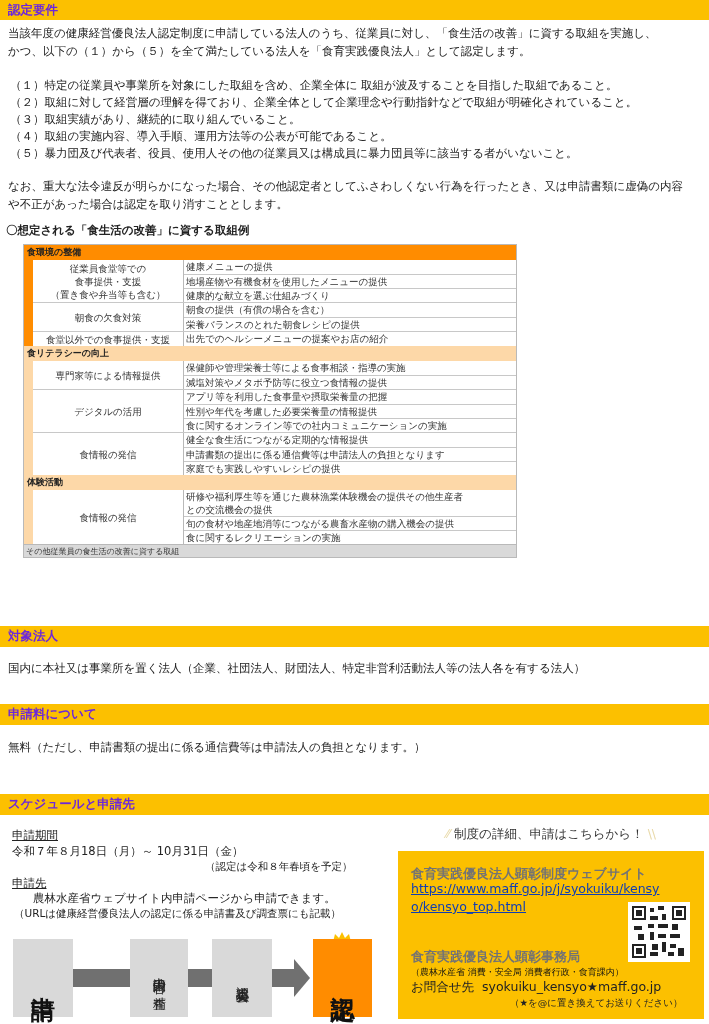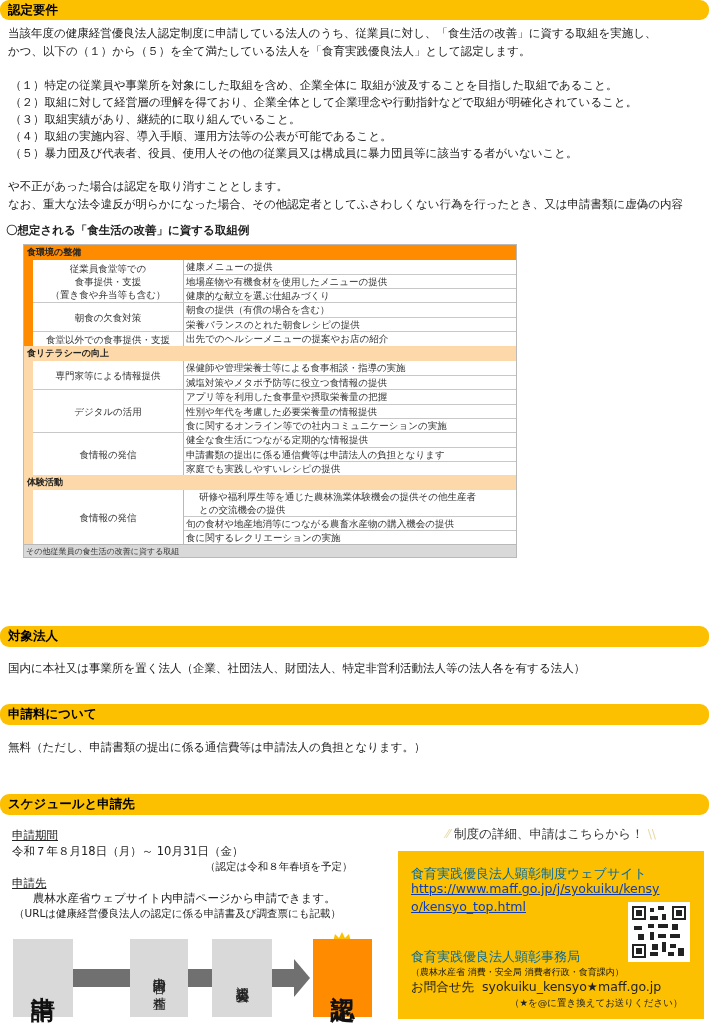--- a/index.html
+++ b/index.html
@@ -6,23 +6,23 @@
   body {
     width: 709px; height: 1024px; overflow: hidden;
     background: #ffffff;
     font-family: "DejaVu Sans", "Liberation Sans", sans-serif;
     color: #222;
     position: relative;
   }
   .sec-header {
     position: absolute; left: 0; width: 709px;
     background: #fcc000;
-    font-weight: bold; font-size: 12.5px; color: #000000;
+    font-weight: bold; font-size: 12.5px; color: #6d28d9;
     padding-left: 8px;
-    display: flex; align-items: center; border-radius: 9px;
+    display: flex; align-items: center;
   }
   .para {
     position: absolute; left: 8px; width: 700px;
     font-size: 11.5px; line-height: 18px; color: #222;
   }
   .list { position: absolute; left: 10px; font-size: 11.5px; line-height: 17px; }
   .subhead { position: absolute; left: 6px; font-size: 11.5px; font-weight: bold; }
 
   
   .ex-table {
@@ -67,21 +67,21 @@
     position: absolute; background: #d9d9d9;
     display: flex; align-items: center; justify-content: center;
   }
   .flow-arrow { position: absolute; background: #707070; height: 18px; }
   .vert { writing-mode: vertical-rl; font-size: 13px; letter-spacing: 1px; color: #222; }
 
   .info-box {
     position: absolute; left: 398px; top: 851px; width: 306px; height: 168px;
     background: #fcc000;
   }
-  .info-title { position: absolute; font-weight: normal; font-size: 13px; color: #0369a1; }
+  .info-title { position: absolute; font-weight: bold; font-size: 13px; color: #737373; }
   .info-link { position: absolute; font-size: 12.5px; color: #0f3db3; text-decoration: underline; line-height: 18px; }
   .qr {
     position: absolute; left: 628px; top: 902px; width: 62px; height: 60px;
     background: #fff; padding: 4px;
   }
 </style>
 </head>
 <body>
 
 <div class="sec-header" style="top:0;height:20px;">認定要件</div>
@@ -90,22 +90,22 @@
   <div>かつ、以下の（１）から（５）を全て満たしている法人を「食育実践優良法人」として認定します。</div>
 </div>
 <div class="list" style="top:77px;">
   <div>（１）特定の従業員や事業所を対象にした取組を含め、企業全体に 取組が波及することを目指した取組であること。</div>
   <div>（２）取組に対して経営層の理解を得ており、企業全体として企業理念や行動指針などで取組が明確化されていること。</div>
   <div>（３）取組実績があり、継続的に取り組んでいること。</div>
   <div>（４）取組の実施内容、導入手順、運用方法等の公表が可能であること。</div>
   <div>（５）暴力団及び代表者、役員、使用人その他の従業員又は構成員に暴力団員等に該当する者がいないこと。</div>
 </div>
 <div class="para" style="top:177px;">
+  <div>なお、重大な法令違反が明らかになった場合、その他認定者としてふさわしくない行為を行ったとき、又は申請書類に虚偽の内容</div>
   <div>や不正があった場合は認定を取り消すこととします。</div>
-  <div>なお、重大な法令違反が明らかになった場合、その他認定者としてふさわしくない行為を行ったとき、又は申請書類に虚偽の内容</div>
 </div>
 <div class="subhead" style="top:223px;">〇想定される「食生活の改善」に資する取組例</div>
 
 <div class="ex-table">
 
   <div class="cat-head primary">食環境の整備</div>
   <div class="cat-body">
     <div class="cat-band primary"></div>
     <div class="cat-groups">
       <div class="group">
@@ -164,21 +164,21 @@
     </div>
   </div>
 
   <div class="cat-head light">体験活動</div>
   <div class="cat-body">
     <div class="cat-band light"></div>
     <div class="cat-groups">
       <div class="group">
         <div class="group-label">食情報の発信</div>
         <div class="group-items">
-          <div class="item" style="white-space:pre-line;margin-left:13px;">研修や福利厚生等を通じた農林漁業体験機会の提供その他生産者
+          <div class="item" style="white-space:pre-line;">研修や福利厚生等を通じた農林漁業体験機会の提供その他生産者
 との交流機会の提供</div>
           <div class="item">旬の食材や地産地消等につながる農畜水産物の購入機会の提供</div>
           <div class="item">食に関するレクリエーションの実施</div>
         </div>
       </div>
     </div>
   </div>
   <div class="ex-footer">その他従業員の食生活の改善に資する取組</div>
 </div>
 

